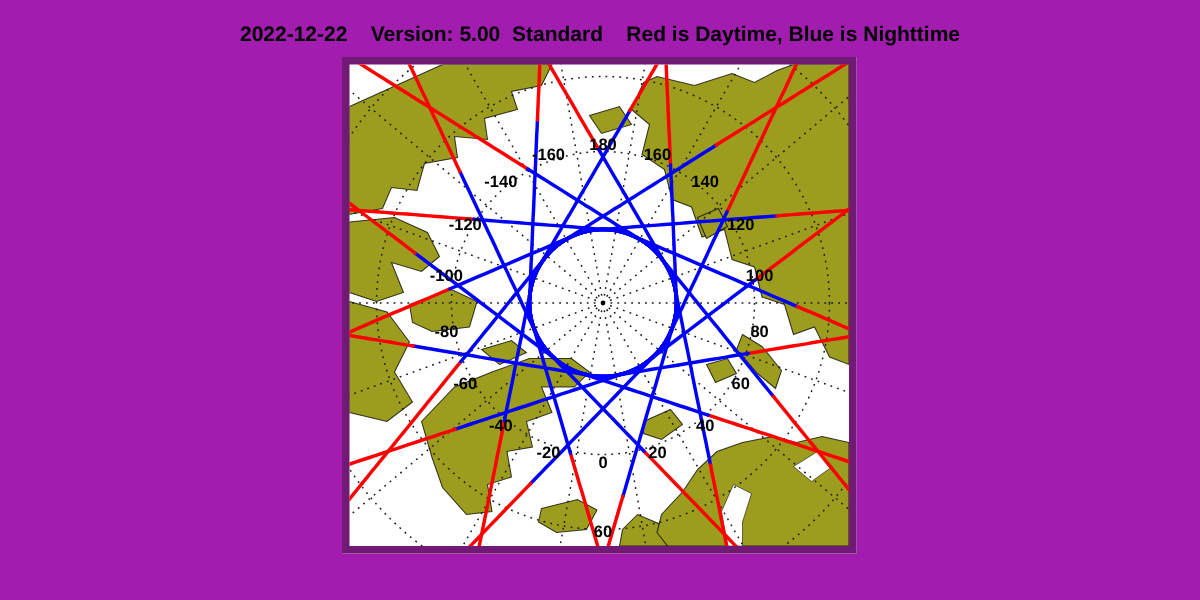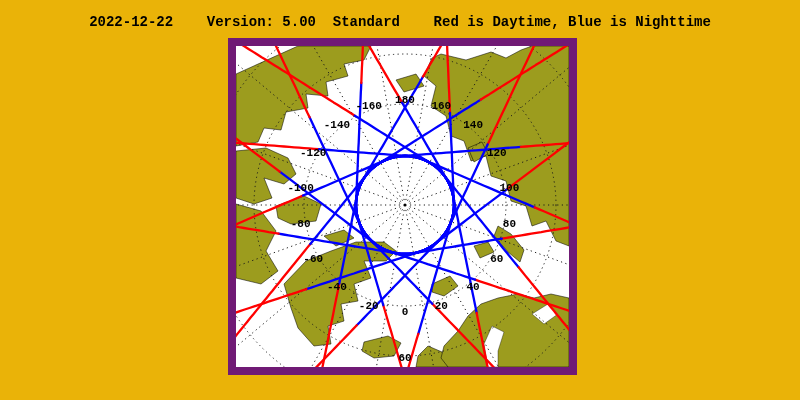--- a/index.html
+++ b/index.html
@@ -1,21 +1,21 @@
 <!DOCTYPE html>
 <html><head>
 <meta charset="utf-8">
 <style>
   html,body{margin:0;padding:0;background:#fff;}
-  #stage{position:relative;width:800px;height:400px;background:#eab308;overflow:hidden;
-         font-family:Liberation Mono, monospace;}
+  #stage{position:relative;width:800px;height:400px;background:#a21caf;overflow:hidden;
+         font-family:Liberation Sans, sans-serif;}
   #title{position:absolute;left:0;top:14px;width:800px;text-align:center;
          font-size:14px;font-weight:bold;color:#000;white-space:pre;}
   #mapwrap{position:absolute;left:228px;top:38px;width:333px;height:321px;
-           border:8px solid #701a75;background:#fff;}
+           border:5px solid #701a75;background:#fff;}
   #map{display:block;}
   .lonlab{font-size:11px;font-weight:bold;fill:#000;text-anchor:middle;}
 </style>
 </head>
 <body>
 <div id="stage">
 
 <div id="title">2022-12-22    Version: 5.00  Standard    Red is Daytime, Blue is Nighttime</div>
 
 <div id="mapwrap">

